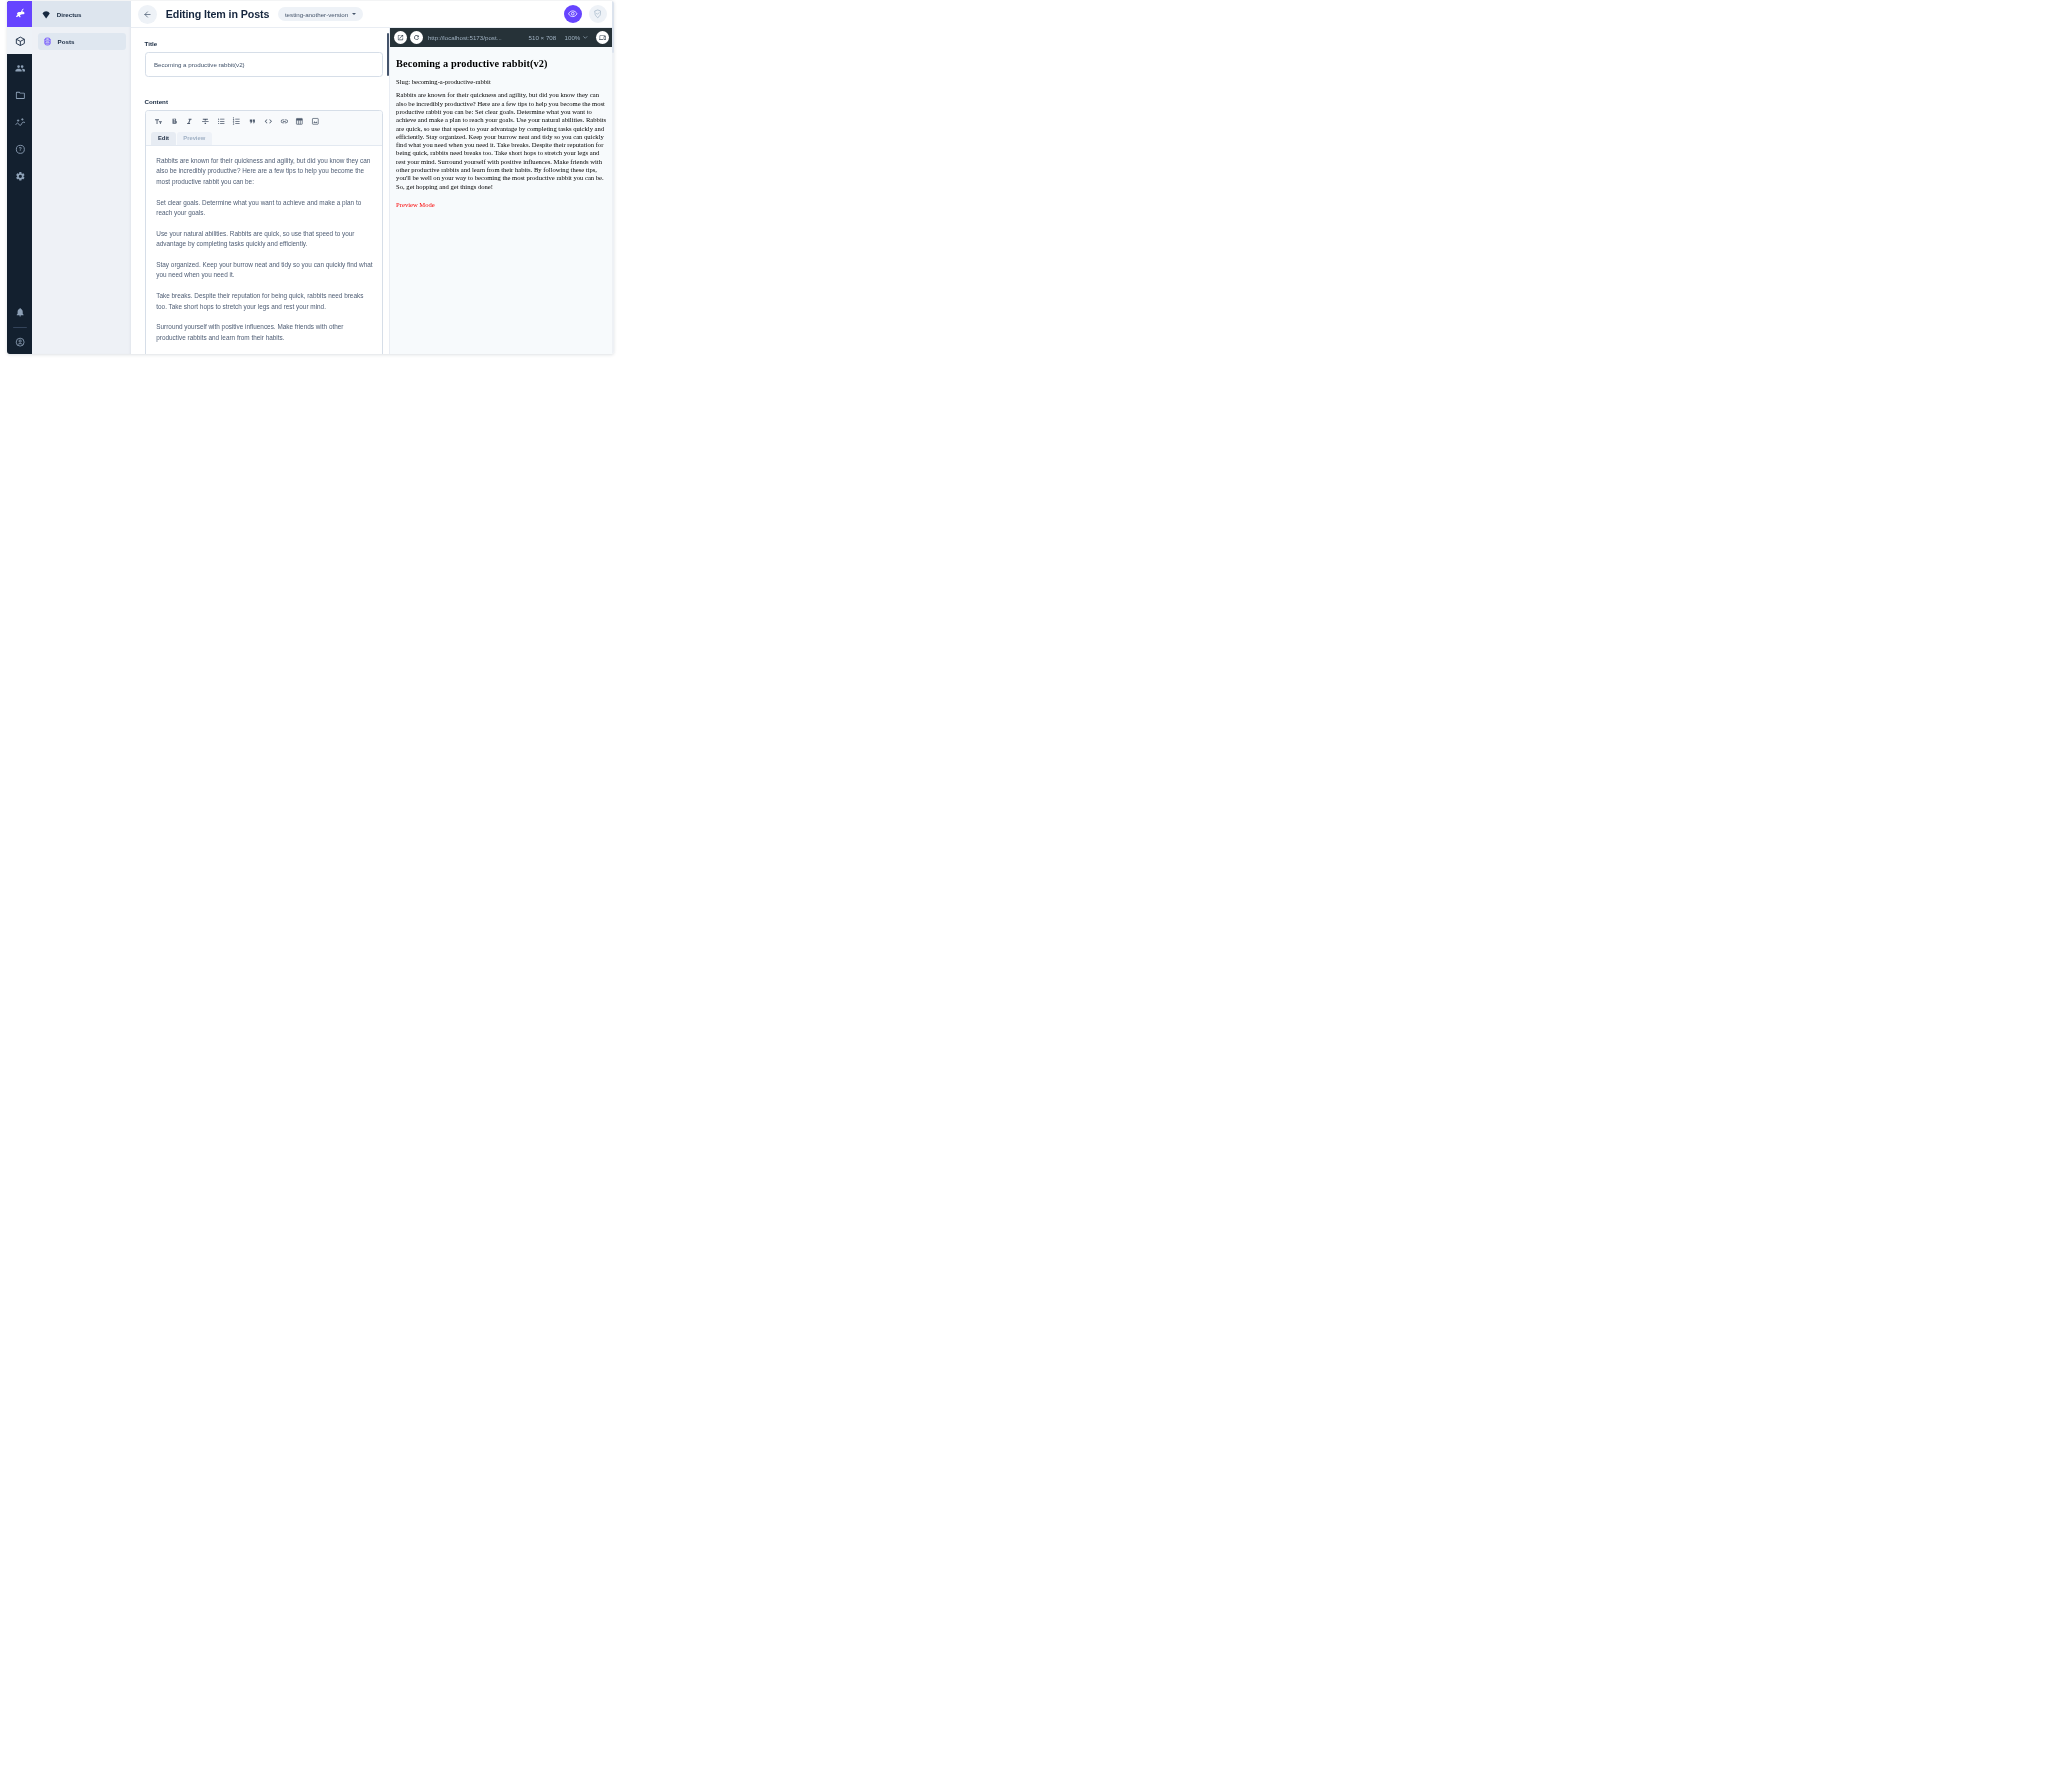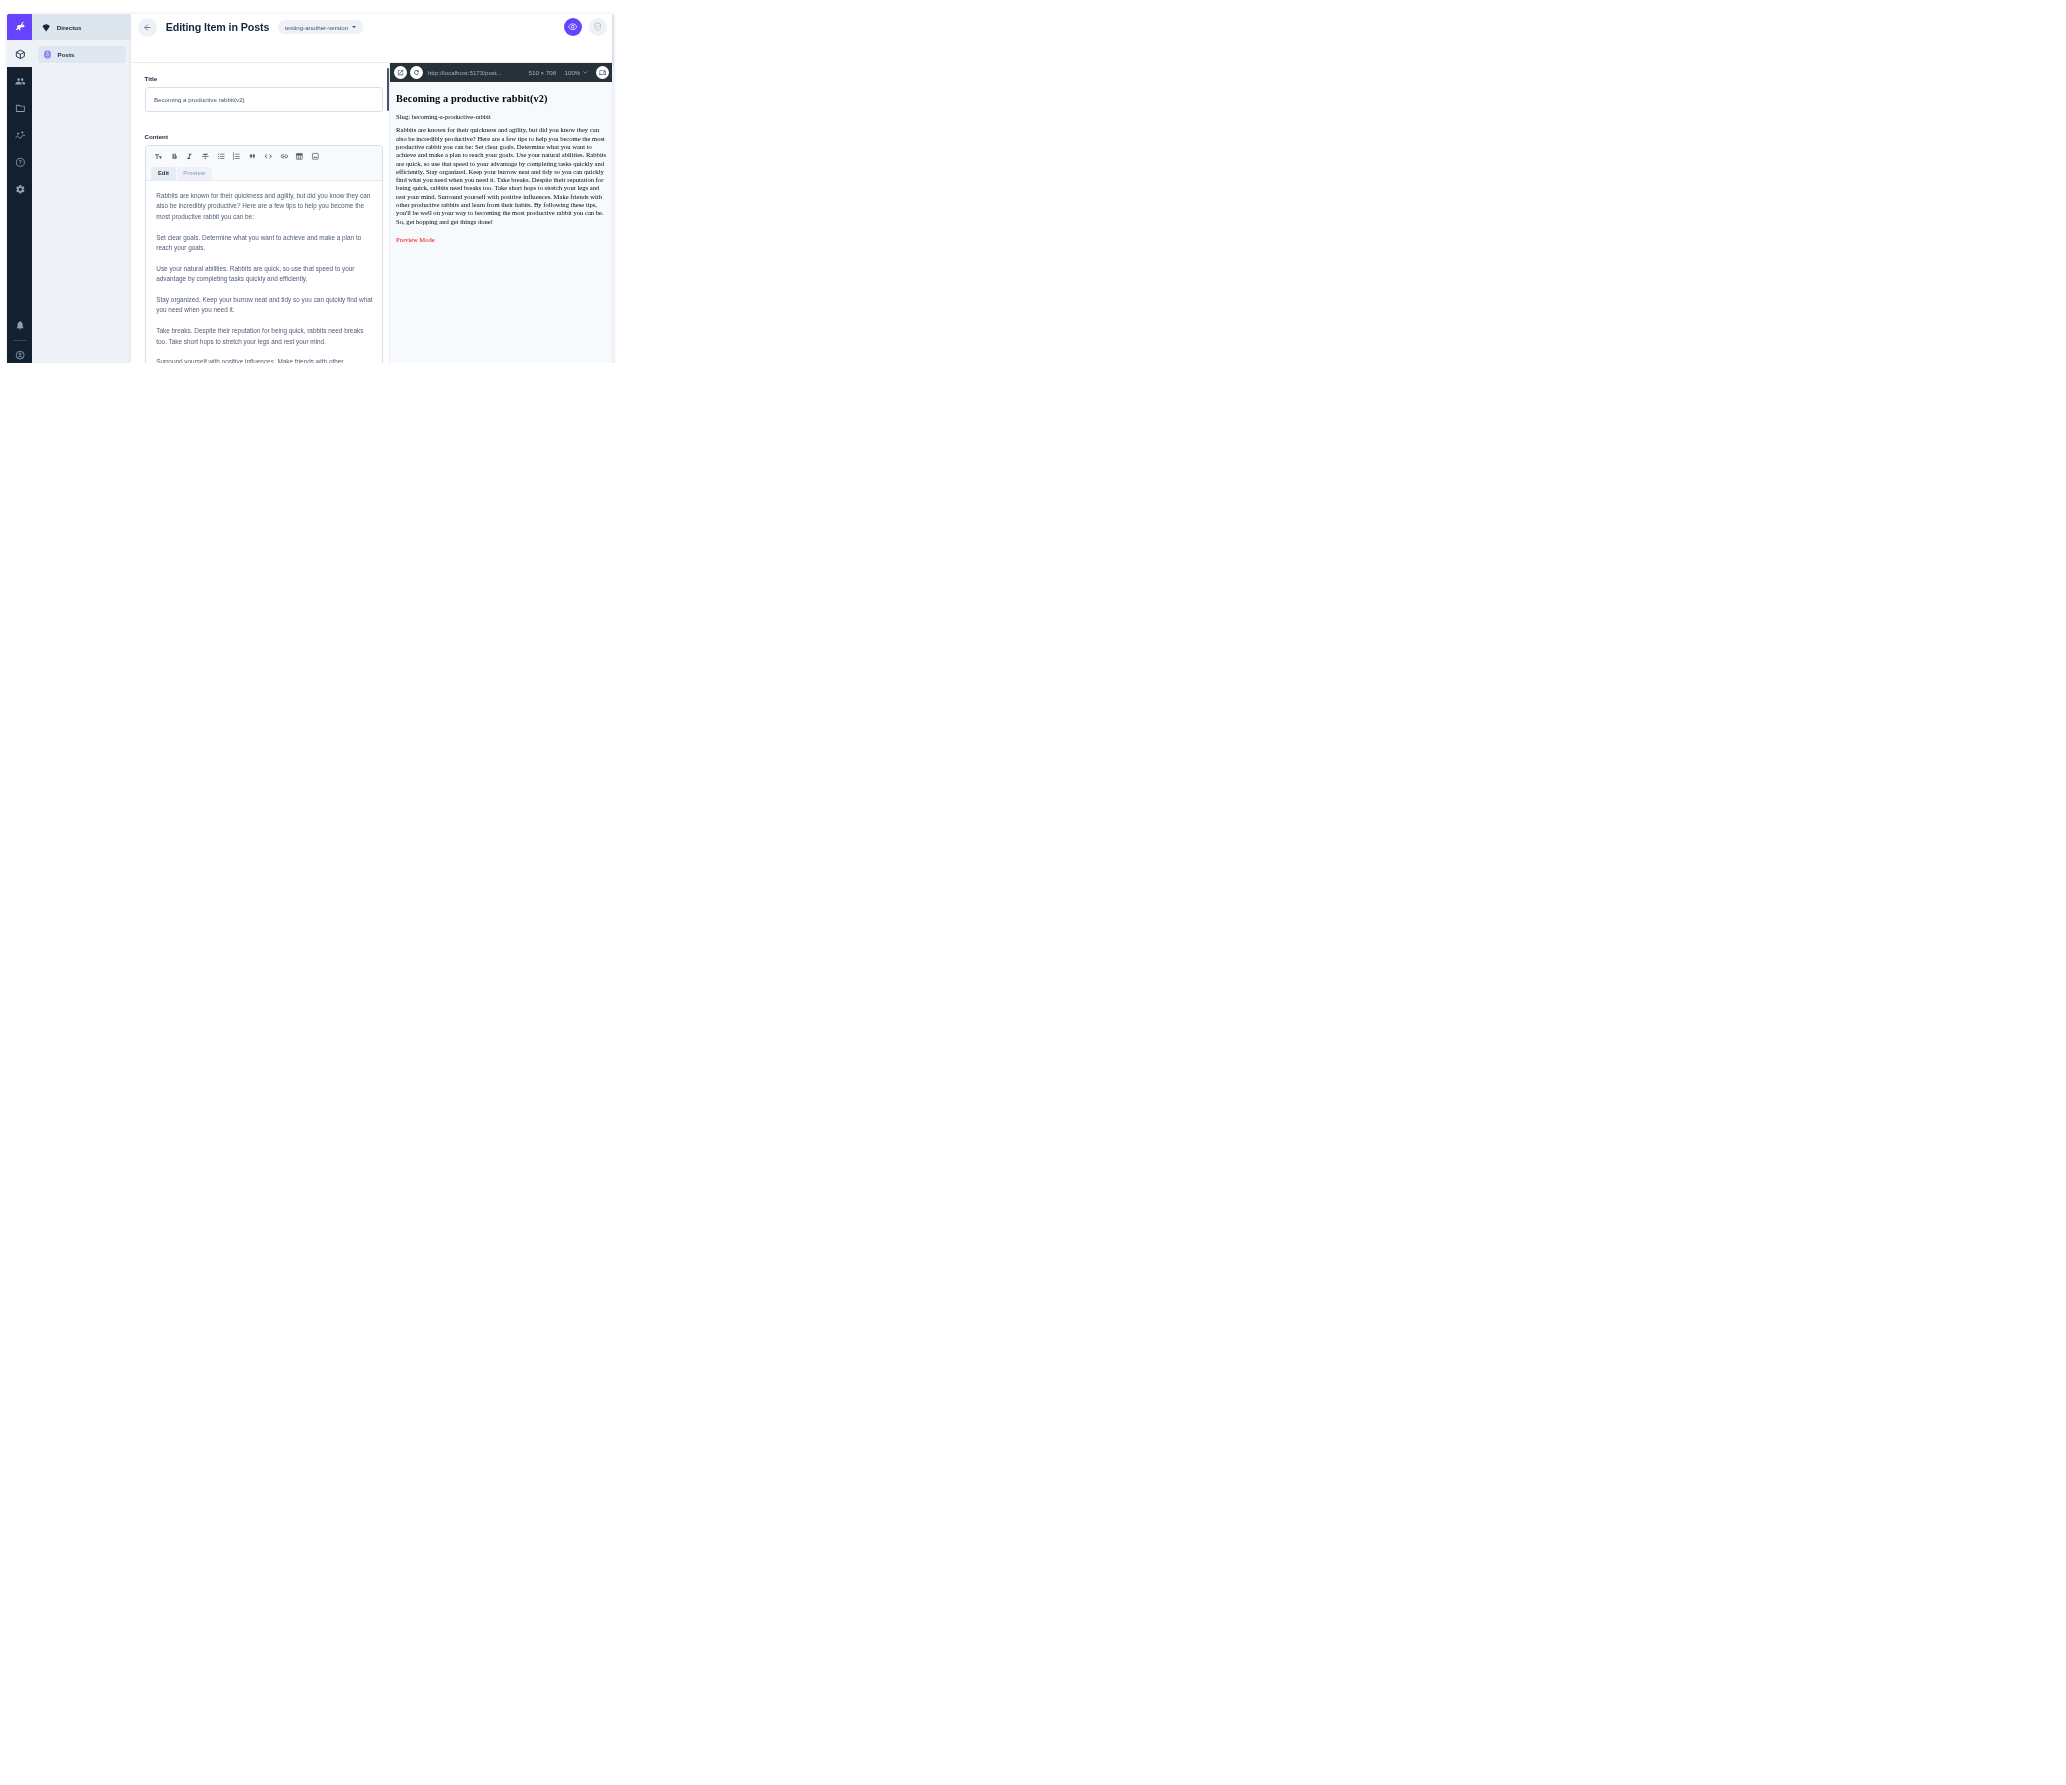--- a/index.html
+++ b/index.html
@@ -1,19 +1,19 @@
 <!DOCTYPE html>
 <html style="font-size:6.6px"><head>
 <meta charset="utf-8">
 <style>
   * { margin:0; padding:0; box-sizing:border-box; }
   html,body { width:637px; height:363px; overflow:hidden; background:#fff;
               font-family:"Liberation Sans", sans-serif; }
   .page { position:relative; width:637px; height:363px; background:#fff; }
-  .window { position:absolute; left:7.4px; top:14px; width:607px; height:353px;
+  .window { position:absolute; left:7.4px; top:1px; width:607px; height:353px;
             border-radius:2.9px; overflow:hidden; display:flex;
             box-shadow:0 0.4px 3.3px rgba(23,41,64,.14); background:#fff; }
 
   
   .modulebar { width:25px; background:#13202f; display:flex; flex-direction:column; flex:none; }
   .mod-logo { height:26.4px; background:#6644ff; display:flex; align-items:center; justify-content:center; }
   .mod-item { height:27px; display:flex; align-items:center; justify-content:center; color:#8da0b6; cursor:pointer; }
   .mod-item.active { background:#eef2f7; color:#172940; }
   .mod-item svg { width:10.7px; height:10.7px; }
   .mod-spacer { flex:1; }
@@ -45,21 +45,21 @@
                   font-family:"Liberation Sans",sans-serif; white-space:nowrap; }
   .tri-down { width:0; height:0; border-left:2.1px solid transparent; border-right:2.1px solid transparent;
               border-top:2.5px solid #44546a; }
   .header-spacer { flex:1; }
   .round-btn { width:18px; height:18px; border-radius:50%; border:none; cursor:pointer;
                display:flex; align-items:center; justify-content:center; flex:none; }
   .eye-btn { background:#6644ff; color:#fff; margin-right:6.6px; }
   .shield-btn { background:#eef2f7; color:#a9bacb; margin-right:2.5px; }
   .round-btn svg { width:9.5px; height:9.5px; }
 
-  .content-row { flex:1; display:flex; border-top:0.8px solid #e9edf3; min-height:0;margin-top:22px; }
+  .content-row { flex:1; display:flex; border-top:0.8px solid #e9edf3; min-height:0; }
 
   
   .form-area { flex:1; padding:12.4px 3.3px 0 13.2px; min-width:0; }
   .field-label { font-size:6.2px; font-weight:600; color:#172940; margin-bottom:4.5px; }
   .text-input { width:238px; height:25px; border:0.8px solid #d6dee8; border-radius:3.3px; padding:0 8.3px;
                 font-size:6.2px; color:#41526a; background:#fff; font-family:"Liberation Sans",sans-serif; outline:none; }
   .content-label { margin-top:21.5px; }
   .editor { width:238px; border:0.8px solid #d6dee8; border-radius:3.3px; height:273px; display:flex; flex-direction:column;
             overflow:hidden; background:#fff; }
   .toolbar { background:#f8fafc; padding:5.4px 5.8px 0; border-bottom:0.8px solid #e3e9f1; }

